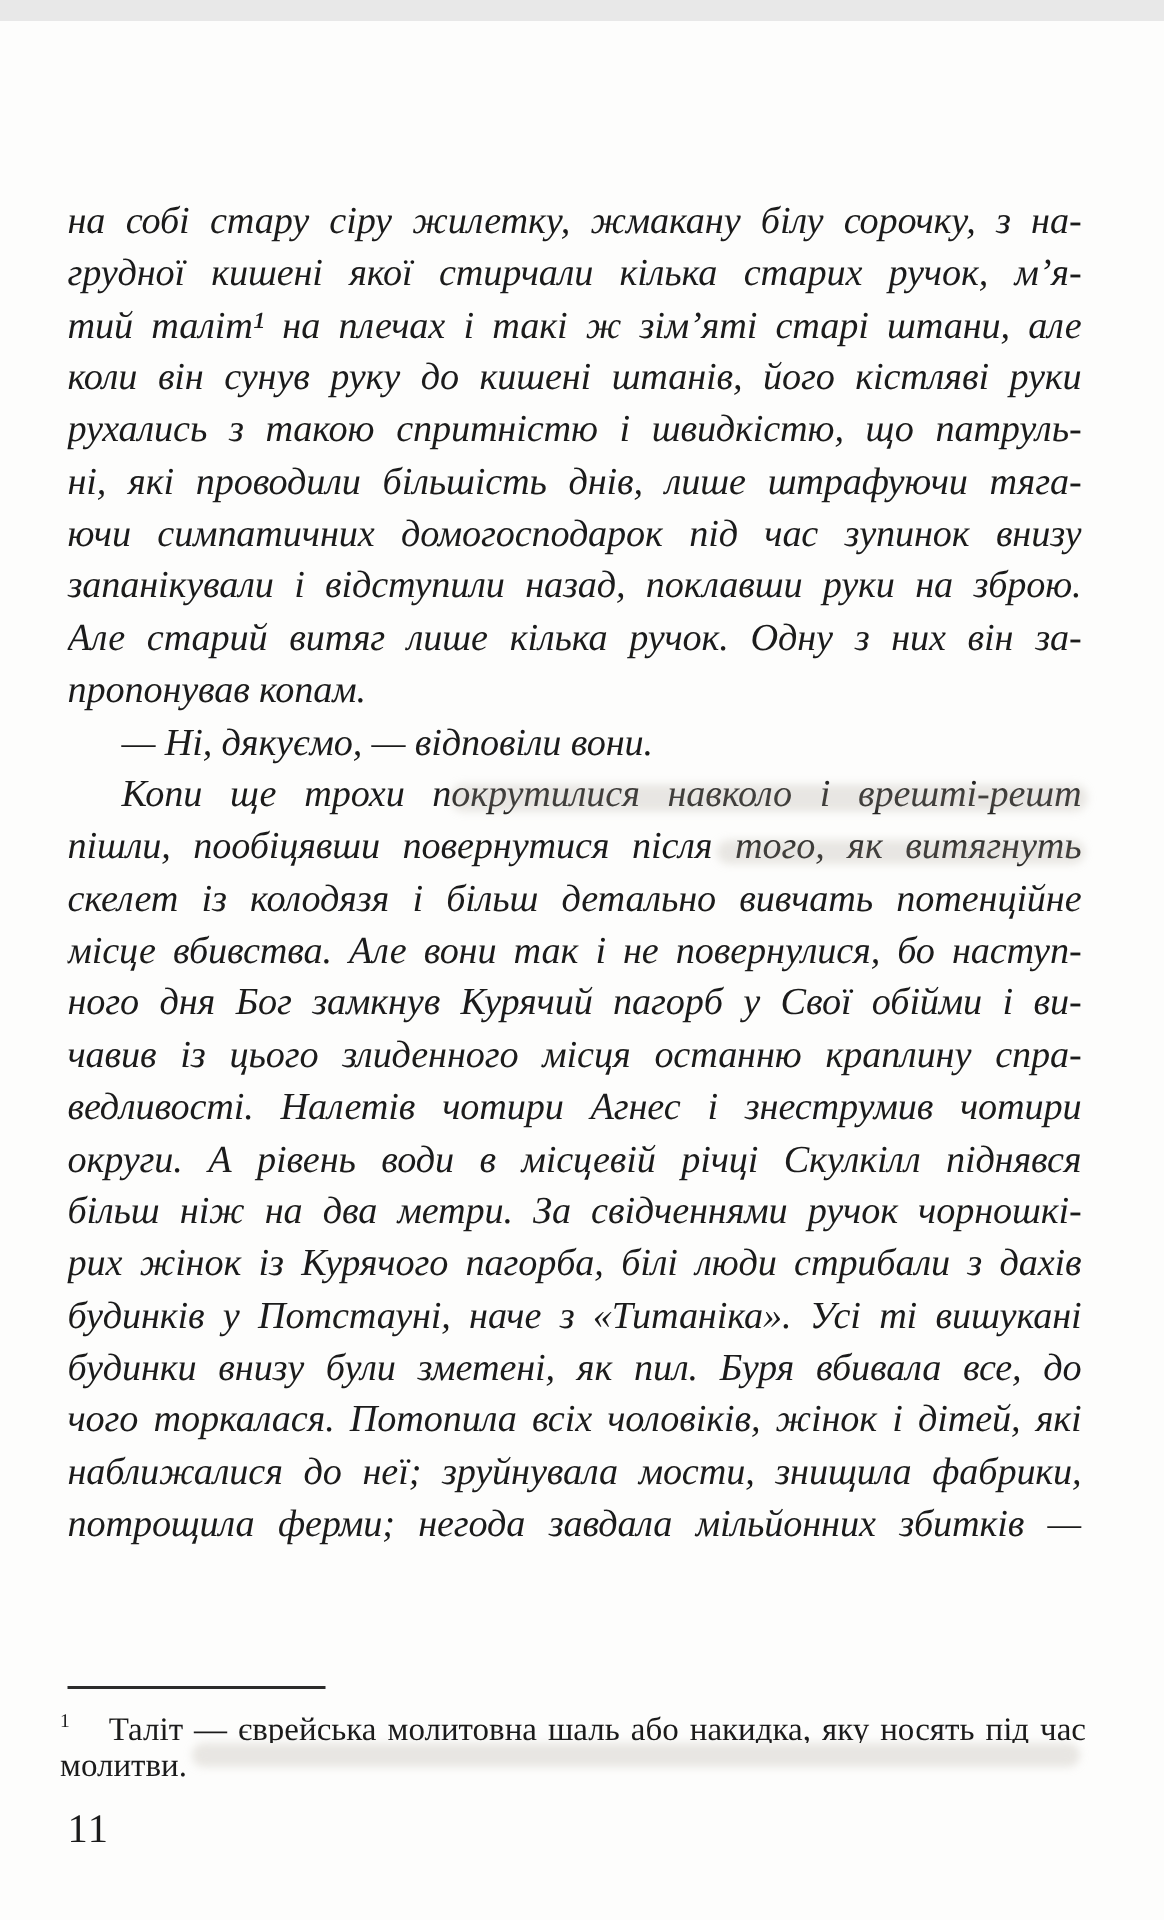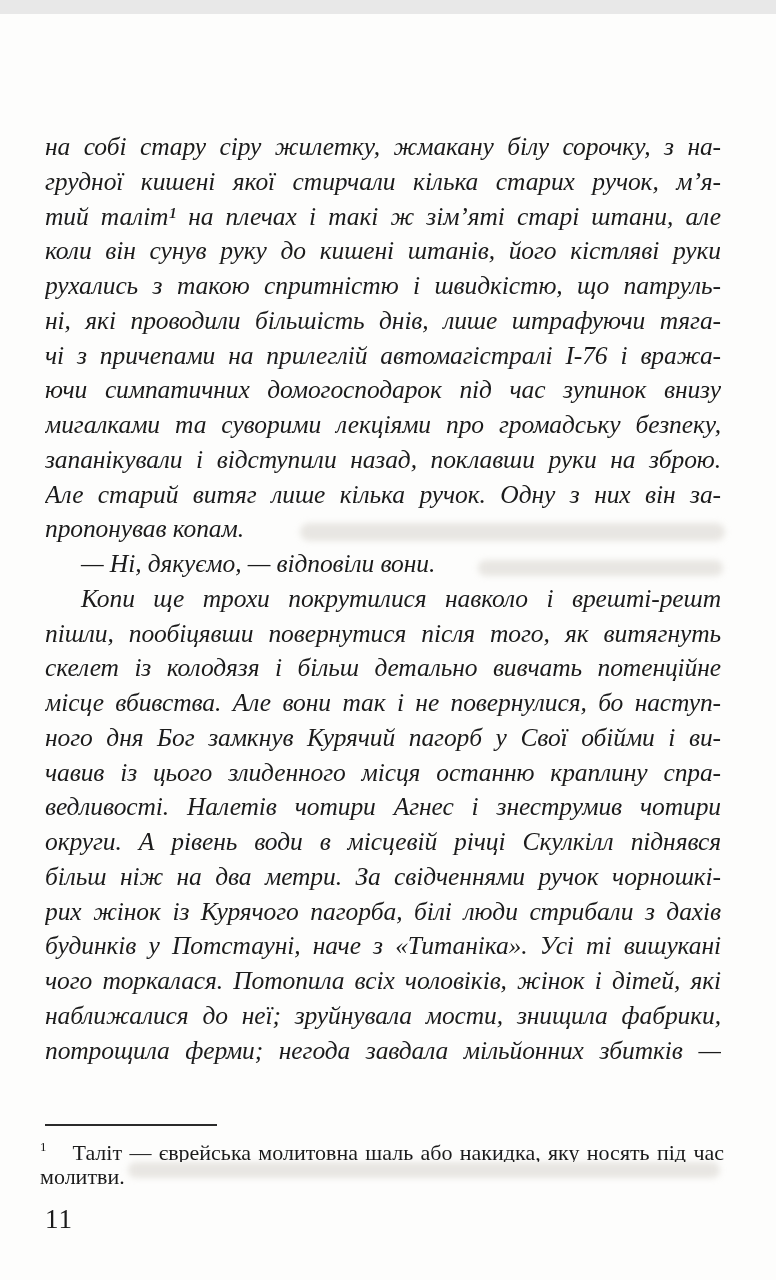--- a/index.html
+++ b/index.html
@@ -101,38 +101,37 @@
 <div class="page">
 
   <main class="text-block">
 
   <div class="line">на собі стару сіру жилетку, жмакану білу сорочку, з на-</div>
       <div class="line">грудної кишені якої стирчали кілька старих ручок, м’я-</div>
       <div class="line">тий таліт¹ на плечах і такі ж зім’яті старі штани, але</div>
       <div class="line">коли він сунув руку до кишені штанів, його кістляві руки</div>
       <div class="line">рухались з такою спритністю і швидкістю, що патруль-</div>
       <div class="line">ні, які проводили більшість днів, лише штрафуючи тяга-</div>
-      <div class="line">чі з причепами на прилеглій автомагістралі І-76 і вража-</div>
       <div class="line">ючи симпатичних домогосподарок під час зупинок внизу</div>
-      <div class="line">мигалками та суворими лекціями про громадську безпеку,</div>
       <div class="line">запанікували і відступили назад, поклавши руки на зброю.</div>
       <div class="line">Але старий витяг лише кілька ручок. Одну з них він за-</div>
       <div class="line end">пропонував копам.</div>
       <div class="line indent end">— Ні, дякуємо, — відповіли вони.</div>
       <div class="line indent">Копи ще трохи покрутилися навколо і врешті-решт</div>
       <div class="line">пішли, пообіцявши повернутися після того, як витягнуть</div>
       <div class="line">скелет із колодязя і більш детально вивчать потенційне</div>
       <div class="line">місце вбивства. Але вони так і не повернулися, бо наступ-</div>
       <div class="line">ного дня Бог замкнув Курячий пагорб у Свої обійми і ви-</div>
       <div class="line">чавив із цього злиденного місця останню краплину спра-</div>
       <div class="line">ведливості. Налетів чотири Агнес і знеструмив чотири</div>
       <div class="line">округи. А рівень води в місцевій річці Скулкілл піднявся</div>
       <div class="line">більш ніж на два метри. За свідченнями ручок чорношкі-</div>
       <div class="line">рих жінок із Курячого пагорба, білі люди стрибали з дахів</div>
       <div class="line">будинків у Потстауні, наче з «Титаніка». Усі ті вишукані</div>
+      <div class="line">будинки внизу були зметені, як пил. Буря вбивала все, до</div>
       <div class="line">чого торкалася. Потопила всіх чоловіків, жінок і дітей, які</div>
       <div class="line">наближалися до неї; зруйнувала мости, знищила фабрики,</div>
       <div class="line">потрощила ферми; негода завдала мільйонних збитків —</div>
     </main>
 
   <div class="bleed bleed-1"></div>
   <div class="bleed bleed-2"></div>
   <div class="bleed bleed-3"></div>
 
   <div class="fn-rule"></div>

